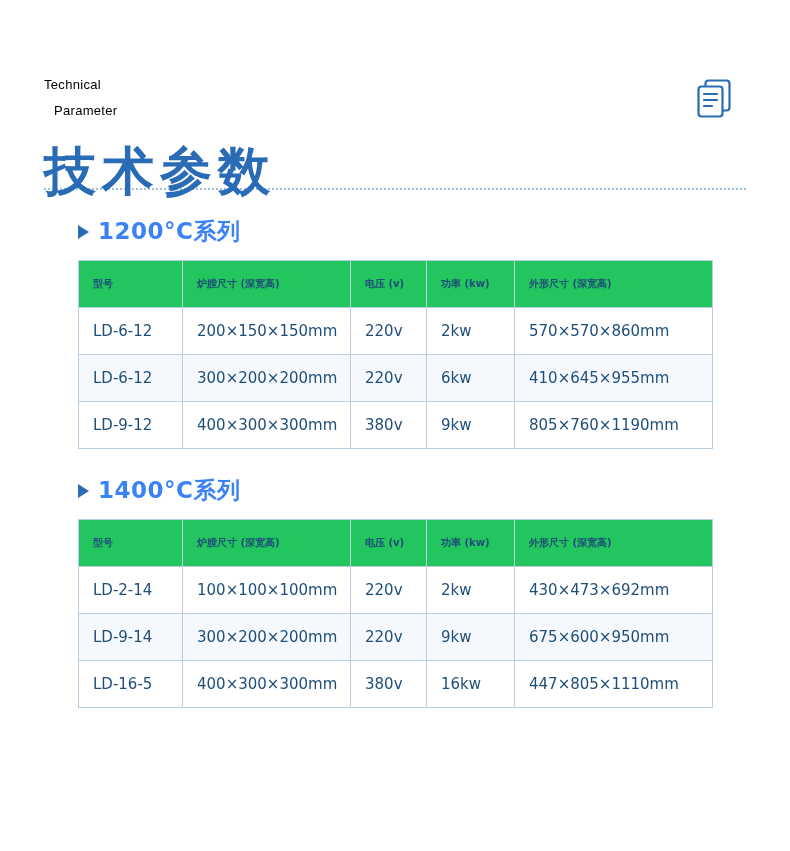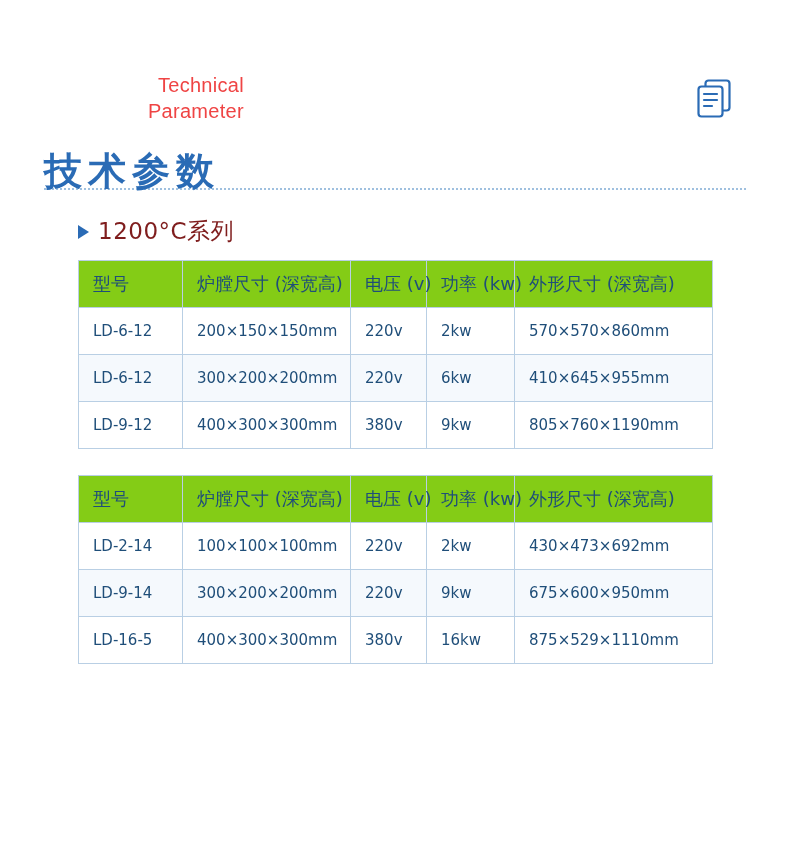--- a/index.html
+++ b/index.html
@@ -22,35 +22,34 @@
   }
 
   
   .header {
     position: relative;
     padding: 72px 48px 0 44px;
     height: 170px;
     box-sizing: border-box;
   }
   .eyebrow {
-    font-size: 20px;
+    font-size: 13px;
     line-height: 26px;
-    color: #ef4444;
+    color: #000000;
     font-weight: 400;
     letter-spacing: 0.3px;
     width: 200px;
-    text-align: right;
   }
   .eyebrow .l2 {
     padding-left: 10px;
     display: block;
   }
   .title-cn {
     margin-top: 16px;
-    font-size: 38px;
+    font-size: 52px;
     line-height: 62px;
     font-weight: 700;
     color: #2a6bb5;
     letter-spacing: 6px;
     font-family: "DejaVu Sans", "Liberation Sans", sans-serif;
   }
   .doc-icon {
     position: absolute;
     right: 52px;
     top: 76px;
@@ -81,22 +80,22 @@
   .tri {
     width: 0;
     height: 0;
     border-left: 11px solid #2a6bb5;
     border-top: 7px solid transparent;
     border-bottom: 7px solid transparent;
     display: inline-block;
   }
   .section-title {
     font-size: 23px;
-    font-weight: 400;
-    color: #7f1d1d;
+    font-weight: 700;
+    color: #3b82f6;
     letter-spacing: 0.5px;
     font-family: "DejaVu Sans", "Liberation Sans", sans-serif;
   }
 
   
   table.spec {
     border-collapse: collapse;
     width: 634px;
     table-layout: fixed;
     font-size: 15px;
@@ -107,24 +106,24 @@
     border: 1px solid #b9cfe4;
     padding: 0 14px;
     height: 46px;
     text-align: left;
     font-weight: 400;
     vertical-align: middle;
     white-space: nowrap;
     font-family: "DejaVu Sans", "Liberation Sans", sans-serif;
   }
   table.spec thead th {
-    background: #84cc16;
-    font-weight: 400;
+    background: #22c55e;
+    font-weight: 700;
     color: #1f4e79;
-    font-size: 18px;
+    font-size: 10px;
   }
   table.spec tbody tr:nth-child(odd) td {
     background: #ffffff;
   }
   table.spec tbody tr:nth-child(even) td {
     background: #f5f9fd;
   }
   col.c1 { width: 104px; }
   col.c2 { width: 168px; }
   col.c3 { width: 76px; }
@@ -198,20 +197,24 @@
           <td>400×300×300mm</td>
           <td>380v</td>
           <td>9kw</td>
           <td>805×760×1190mm</td>
         </tr>
       </tbody>
     </table>
   </div>
 
   <div class="section second">
+    <div class="section-head">
+      <span class="tri"></span>
+      <span class="section-title">1400°C系列</span>
+    </div>
     <table class="spec">
       <colgroup>
         <col class="c1">
           <col class="c2">
           <col class="c3">
           <col class="c4">
           <col class="c5">
       </colgroup>
       <thead>
         <tr>
@@ -235,19 +238,19 @@
           <td>300×200×200mm</td>
           <td>220v</td>
           <td>9kw</td>
           <td>675×600×950mm</td>
         </tr>
         <tr>
           <td>LD-16-5</td>
           <td>400×300×300mm</td>
           <td>380v</td>
           <td>16kw</td>
-          <td>875×529×1110mm</td>
+          <td>447×805×1110mm</td>
         </tr>
       </tbody>
     </table>
   </div>
 
 </div>
 
 </body></html>

